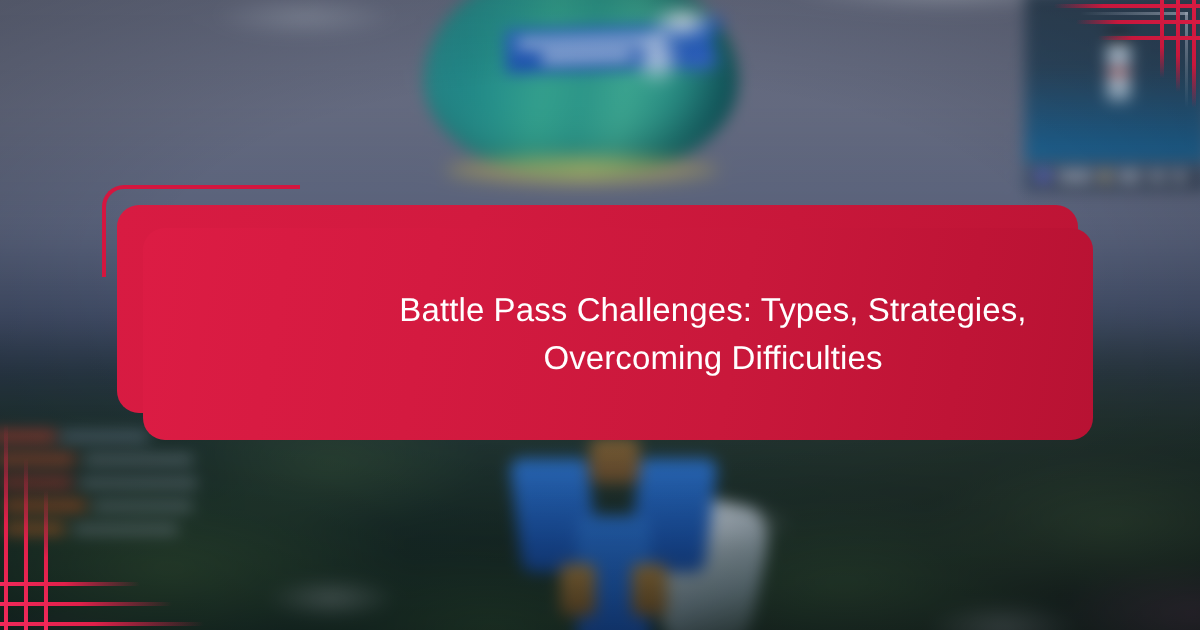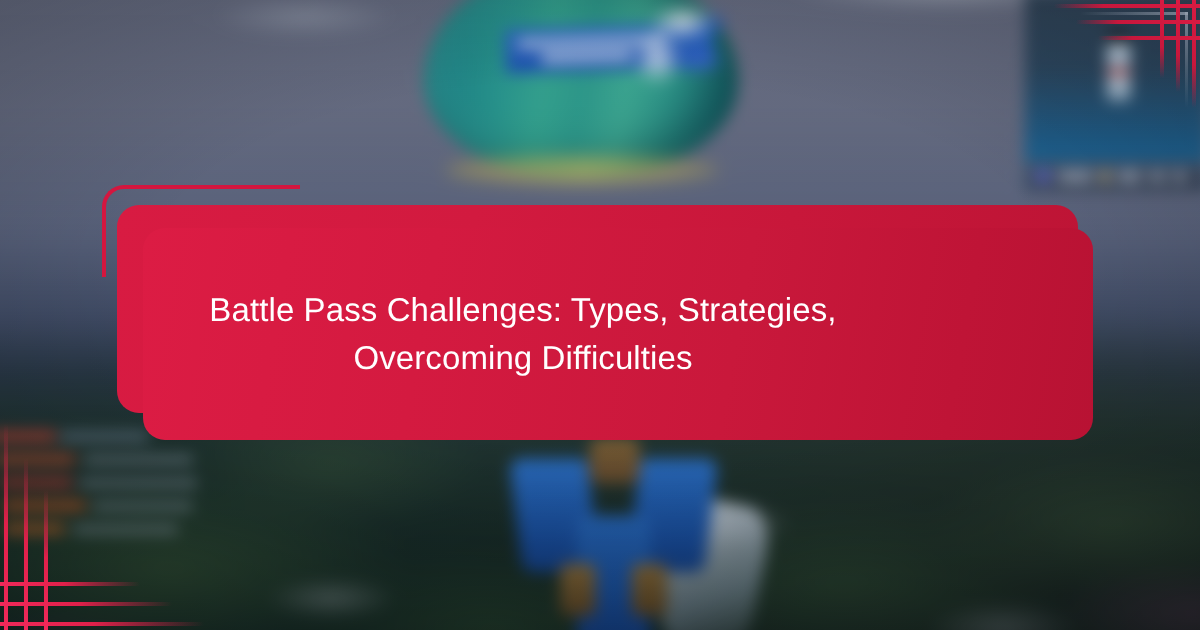--- a/index.html
+++ b/index.html
@@ -242,21 +242,21 @@
     width:961px; height:208px;
     border-radius:22px;
     background:linear-gradient(100deg, #d81b42 0%, #d21a3f 36%, #c8173a 68%, #bd1435 100%);
   }
   .card-front {
     position:absolute;
     left:143px; top:228px;
     width:950px; height:212px;
     border-radius:22px;
     background:linear-gradient(100deg, #dc1c44 0%, #d41a40 30%, #c9183b 62%, #bf1436 85%, #b81233 100%);
-    display:flex; align-items:center; justify-content:flex-start;
+    display:flex; align-items:center; justify-content:flex-end;
   }
   .card-title {
     width:760px;
     text-align:center;
     color:#ffffff;
     font-size:33px;
     line-height:1.45;
     font-weight:400;
     letter-spacing:.1px;
     text-rendering:geometricPrecision;

